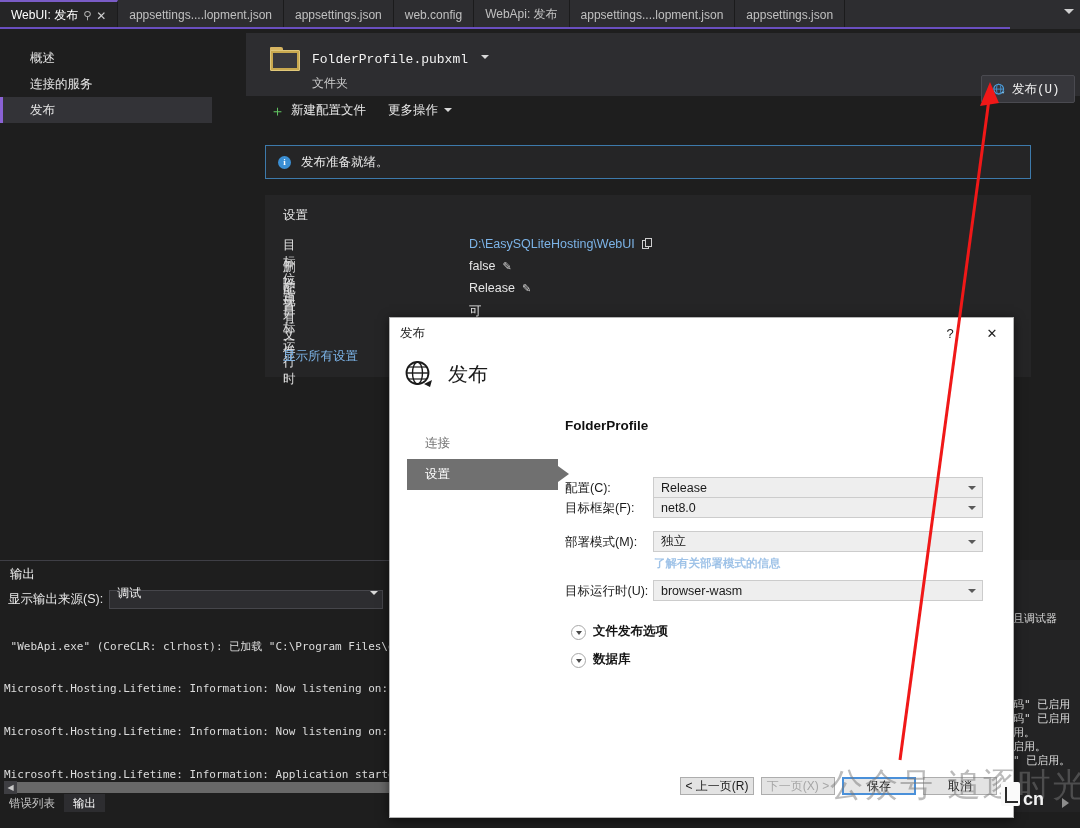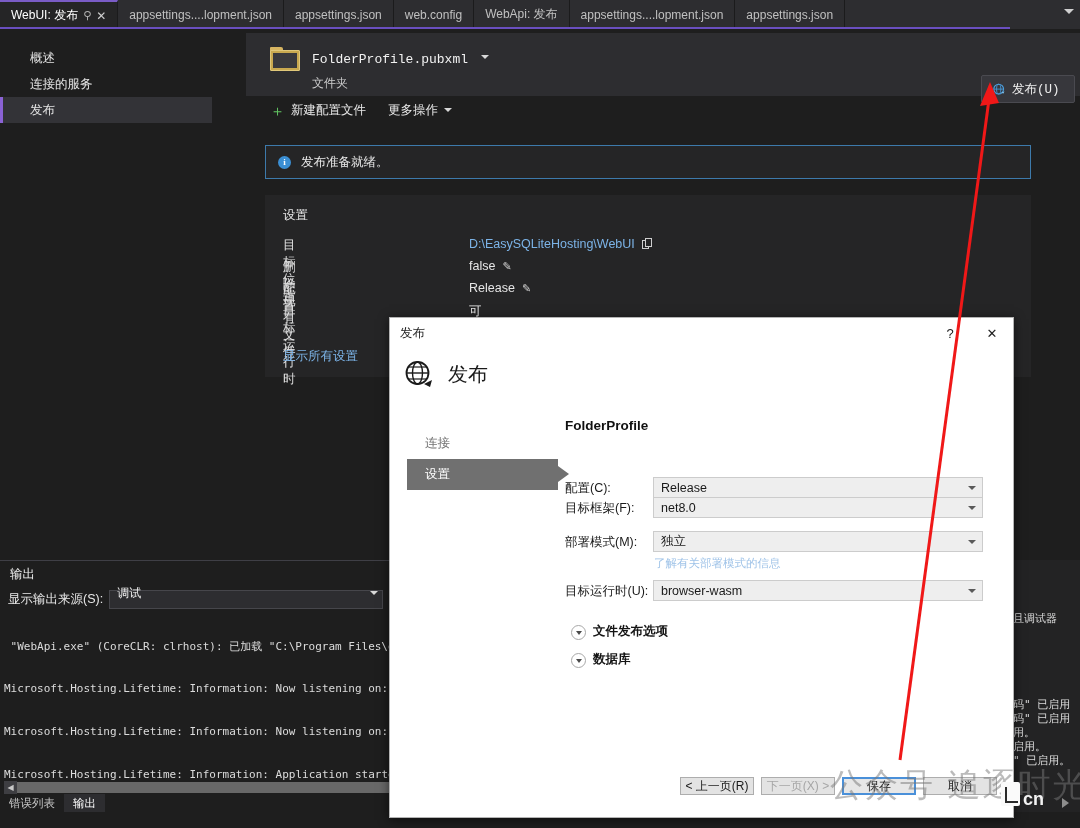--- a/index.html
+++ b/index.html
@@ -209,21 +209,21 @@
   .frow { position: absolute; left: 0; height: 22px; }
   .frow .flabel { position: absolute; left: 0; top: 3px; font-size: 12.5px; color: #1a1a1a; }
   .fselect {
     position: absolute; left: 88px; top: 0; width: 330px; height: 21px;
     background: #eeeeee; border: 1px solid #cccccc;
     display: flex; align-items: center; justify-content: space-between;
     padding: 0 6px 0 7px; font-size: 12.5px; color: #1a1a1a;
   }
   .sel-caret { width: 0; height: 0; border-left: 4px solid transparent;
     border-right: 4px solid transparent; border-top: 4px solid #5a5a5a; }
-  .learn-link { position: absolute; left: 89px; font-size: 11.5px; color: #9fc3e8; }
+  .learn-link { position: absolute; left: 89px; font-size: 11.5px; color: #9fc3e8; font-weight: bold; }
   .expander { position: absolute; left: 6px; display: flex; align-items: flex-end; gap: 7px; }
   .exp-circle {
     width: 15px; height: 15px; border-radius: 50%;
     border: 1px solid #a8a8a8; display: flex; align-items: center;
     justify-content: center;
   }
   .exp-circle .v { width: 0; height: 0; border-left: 3.5px solid transparent;
     border-right: 3.5px solid transparent; border-top: 4px solid #4a4a4a; }
   .exp-label { font-size: 12.5px; font-weight: bold; color: #141414; }
 

